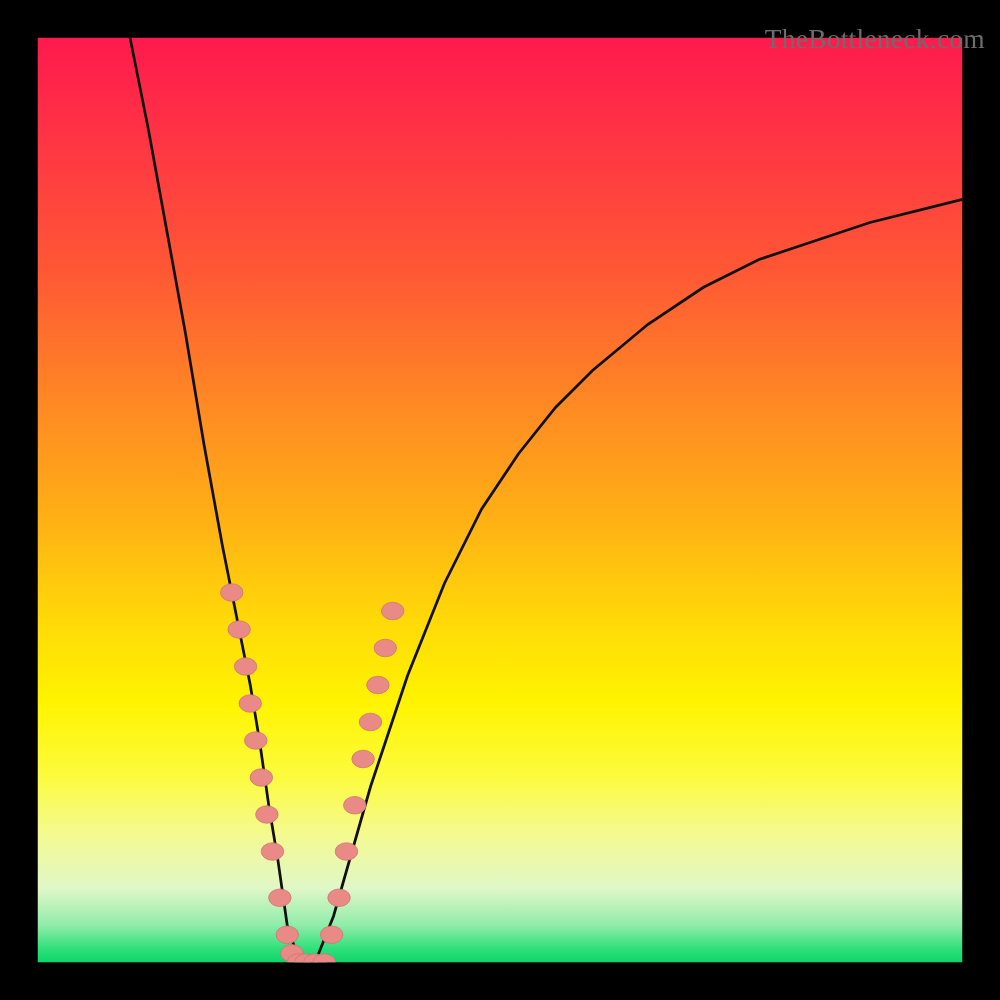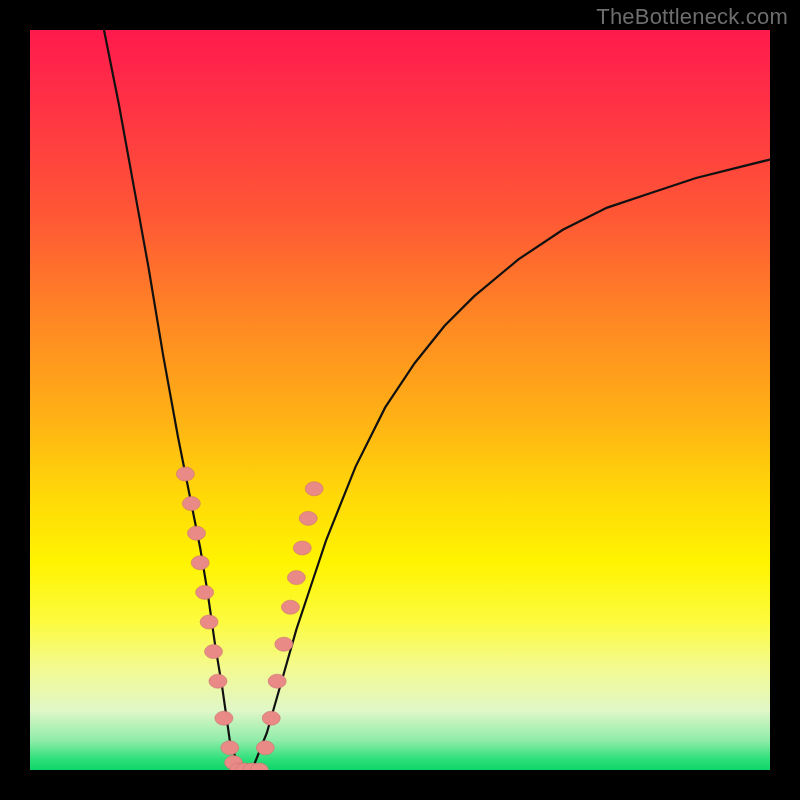--- a/index.html
+++ b/index.html
@@ -5,23 +5,23 @@
   * { margin: 0; padding: 0; box-sizing: border-box; }
   html, body { width: 800px; height: 800px; overflow: hidden; background: #000; }
   .frame {
     position: relative;
     width: 800px;
     height: 800px;
     background: #000;
   }
   .watermark {
     position: absolute;
-    top: 4px;
+    top: 18px;
     right: 12px;
-    font-family: Liberation Sans, sans-serif;
+    font-family: Liberation Serif, serif;
     font-size: 22px;
     color: #6d6d6d;
     letter-spacing: 0.2px;
     z-index: 5;
   }
   .plot-area {
     position: absolute;
     left: 30px;
     top: 30px;
     width: 740px;

